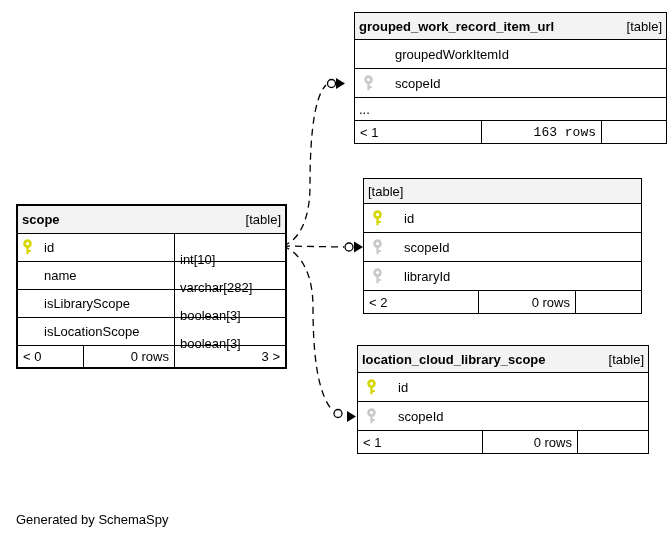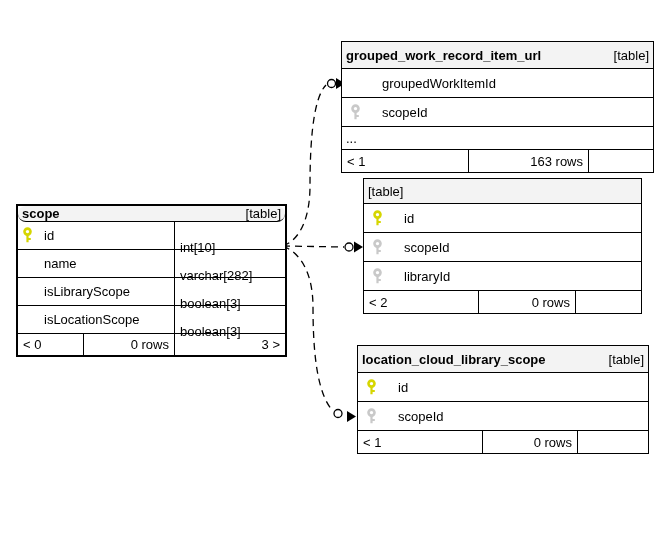--- a/index.html
+++ b/index.html
@@ -50,30 +50,30 @@
   .tfoot{display:flex;height:22px;box-sizing:border-box;}
   .fcell{
     box-sizing:border-box;border-right:1px solid var(--border);
     display:flex;align-items:center;padding:0 5px;white-space:nowrap;
   }
   .fcell:last-child{border-right:none;}
   .fcell.mid,.fcell.right{justify-content:flex-end;}
   .fcell.right{flex:1;}
 
   
-  .t0{left:341px;top:12px;width:311px;margin-top:29px;}
-  .t0 .fcell.left{flex:0 0 127px;} .t0 .fcell.mid{flex:0 0 120px;}
+  .t0{left:354px;top:12px;width:311px;}
+  .t0 .fcell.left{flex:0 0 127px;} .t0 .fcell.mid{flex:0 0 120px;font-family:Liberation Mono, monospace;}
   .t1{left:363px;top:178px;width:277px;}
   .t1 .thead{height:25px;}
   .t1 .fcell.left{flex:0 0 115px;} .t1 .fcell.mid{flex:0 0 97px;}
   .t2{left:357px;top:345px;width:290px;}
   .t2 .fcell.left{flex:0 0 125px;} .t2 .fcell.mid{flex:0 0 95px;}
 
   .scope{left:16px;top:204px;width:267px;}
-  .scope .thead{height:16px;border-radius:10px;}
+  .scope .thead{height:28px;}
   .scope .trow{height:28px;}
   .scope .tfoot{height:21px;}
   .scope .kcell{flex:0 0 18px;}
   .scope .cname{margin-left:8px;}
   .scope .fcell.left{flex:0 0 66px;} .scope .fcell.mid{flex:0 0 91px;}
   .cell-name{flex:0 0 157px;display:flex;align-items:center;height:100%;
     border-right:1px solid var(--border);box-sizing:border-box;}
   .cell-type{flex:1;display:flex;align-items:center;padding-left:5px;white-space:nowrap;margin-top:24px;}
 
   .gen-note{position:absolute;left:16px;top:512px;font-size:13px;z-index:2;}
@@ -233,14 +233,15 @@
       </span>
       <span class="cell-type">boolean[3]</span>
     </div>
     <div class="tfoot">
       <span class="fcell left">&lt; 0</span>
       <span class="fcell mid">0 rows</span>
       <span class="fcell right">3 &gt;</span>
     </div>
   </div>
 
+  <div class="gen-note">Generated by SchemaSpy</div>
 
 </div>
 
 </body></html>

